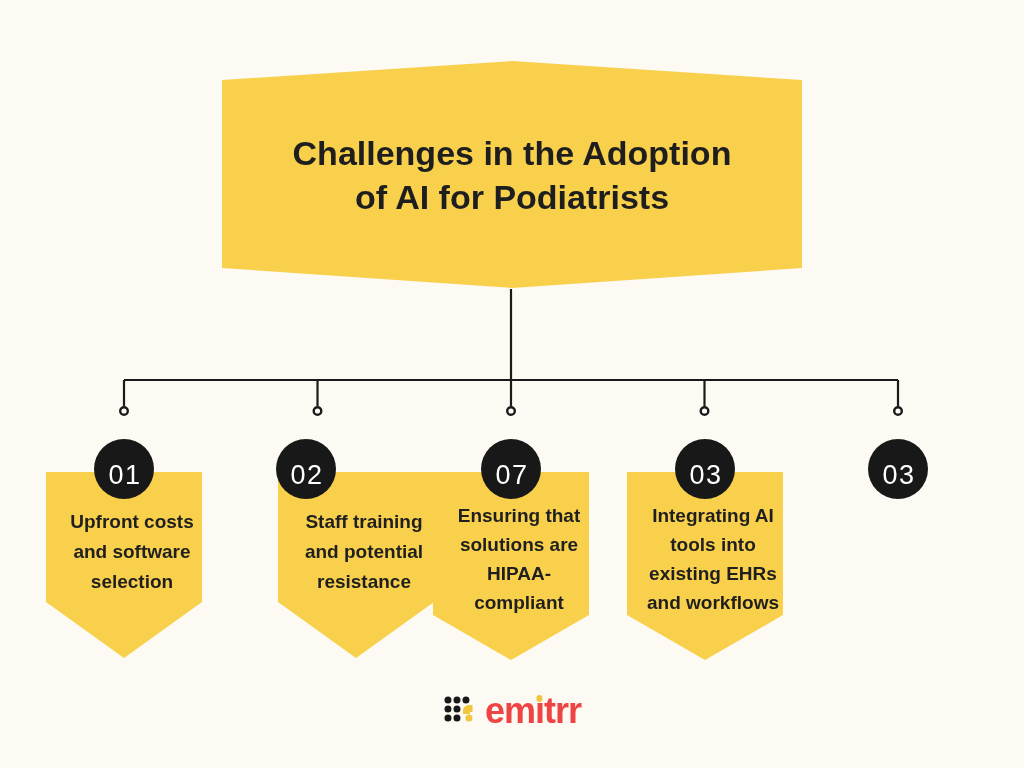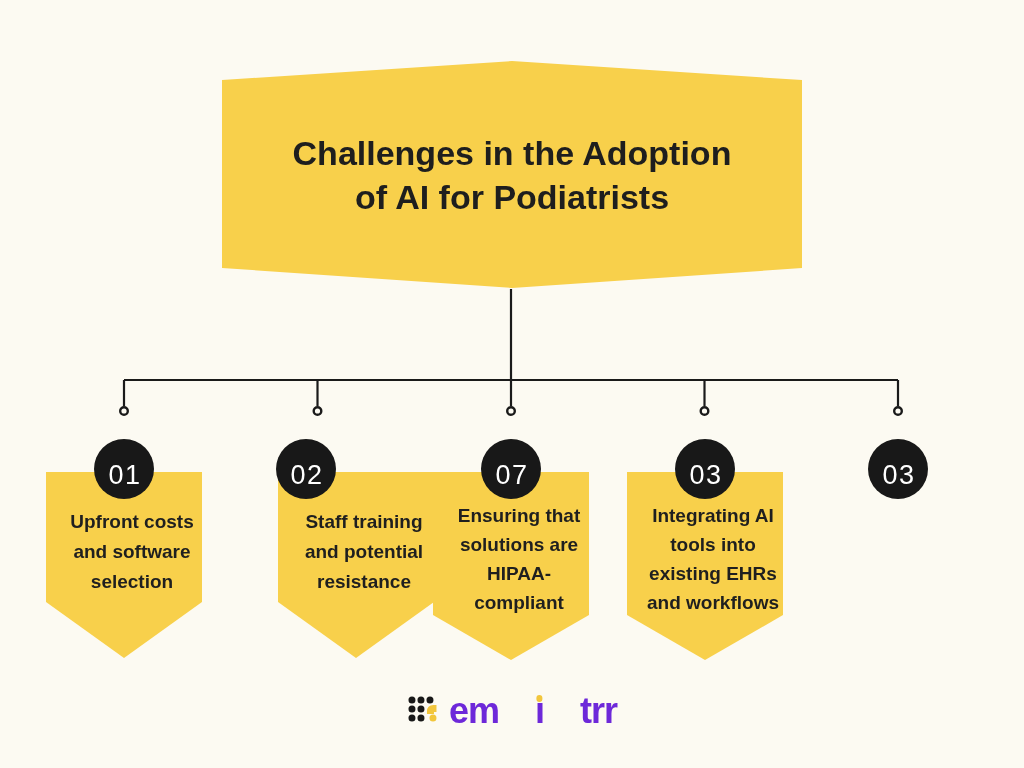--- a/index.html
+++ b/index.html
@@ -112,24 +112,23 @@
     left: 512px;
     transform: translateX(-50%);
     display: flex;
     align-items: center;
     gap: 9px;
   }
   .logo-word {
     font-size: 36px;
     font-weight: 700;
     letter-spacing: -1px;
-    color: #6d28d9;
+    color: #ef4444;
     line-height: 40px;
     display: flex;
-    gap: 36px;
   }
   .iwrap { position: relative; }
   .iwrap .tittle {
     position: absolute;
     left: 50%;
     top: 4px;
     width: 6.5px;
     height: 6.5px;
     border-radius: 50%;
     background: #F2C63C;

